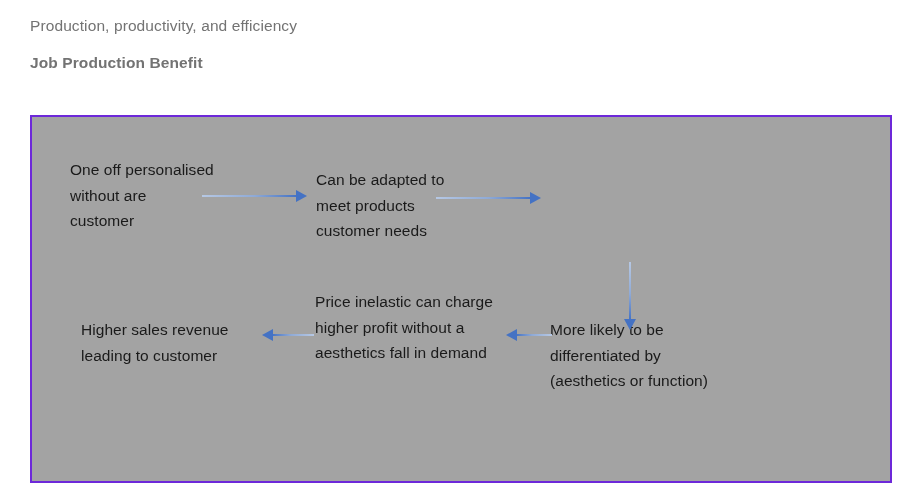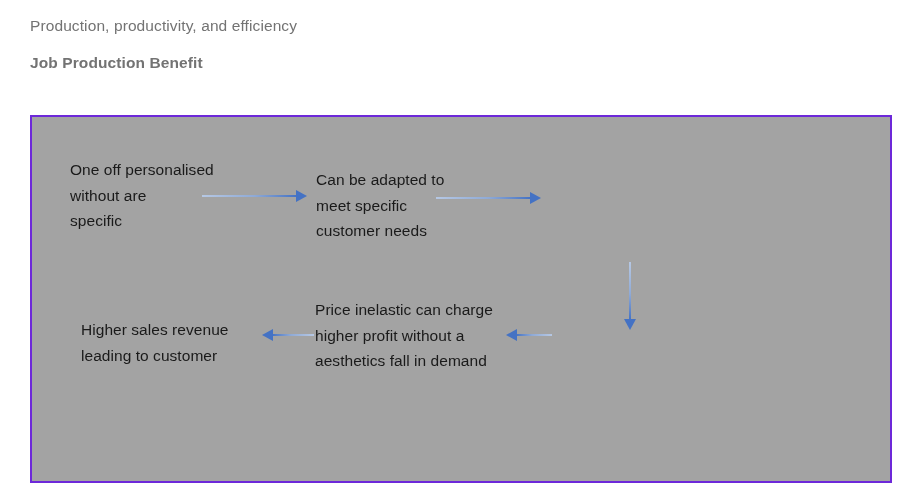--- a/index.html
+++ b/index.html
@@ -47,21 +47,21 @@
   }
   .node span { display: block; white-space: nowrap; }
 
   
   #node-one-off        { left: 38px;  top: 40px;  width: 200px; }
   #node-adapted        { left: 284px; top: 50px;  width: 200px; }
   #node-use-case       { left: 525px; top: 50px;  width: 230px; }
 
   
   #node-higher-sales   { left: 49px;  top: 200px; width: 210px; }
-  #node-price-inelastic{ left: 283px; top: 180px; width: 215px; }
+  #node-price-inelastic{ left: 283px; top: 172px; width: 215px; }
   #node-differentiated { left: 518px; top: 200px; width: 210px; }
 
   
   .arrow { position: absolute; }
 
   .arrow-h {
     height: 14px;
   }
   .arrow-h .shaft {
     position: absolute;
@@ -125,30 +125,35 @@
 
 <div class="heading" id="heading-line-1">Production, productivity, and efficiency</div>
 
 <div class="heading" id="heading-line-2">Job Production Benefit</div>
 
 <div id="flow-diagram-box">
 
   <div class="node" id="node-one-off">
     <span>One off personalised</span>
     <span>without are</span>
-    <span>specific</span>
+    <span>customer</span>
   </div>
 
   <div class="node" id="node-adapted">
     <span>Can be adapted to</span>
-    <span>meet specific</span>
+    <span>meet products</span>
     <span>customer needs</span>
   </div>
 
 
+  <div class="node" id="node-differentiated">
+    <span>More likely to be</span>
+    <span>differentiated by</span>
+    <span>(aesthetics or function)</span>
+  </div>
 
   <div class="node" id="node-price-inelastic">
     <span>Price inelastic can charge</span>
     <span>higher profit without a</span>
     <span>aesthetics fall in demand</span>
   </div>
 
   <div class="node" id="node-higher-sales">
     <span>Higher sales revenue</span>
     <span>leading to customer</span>

